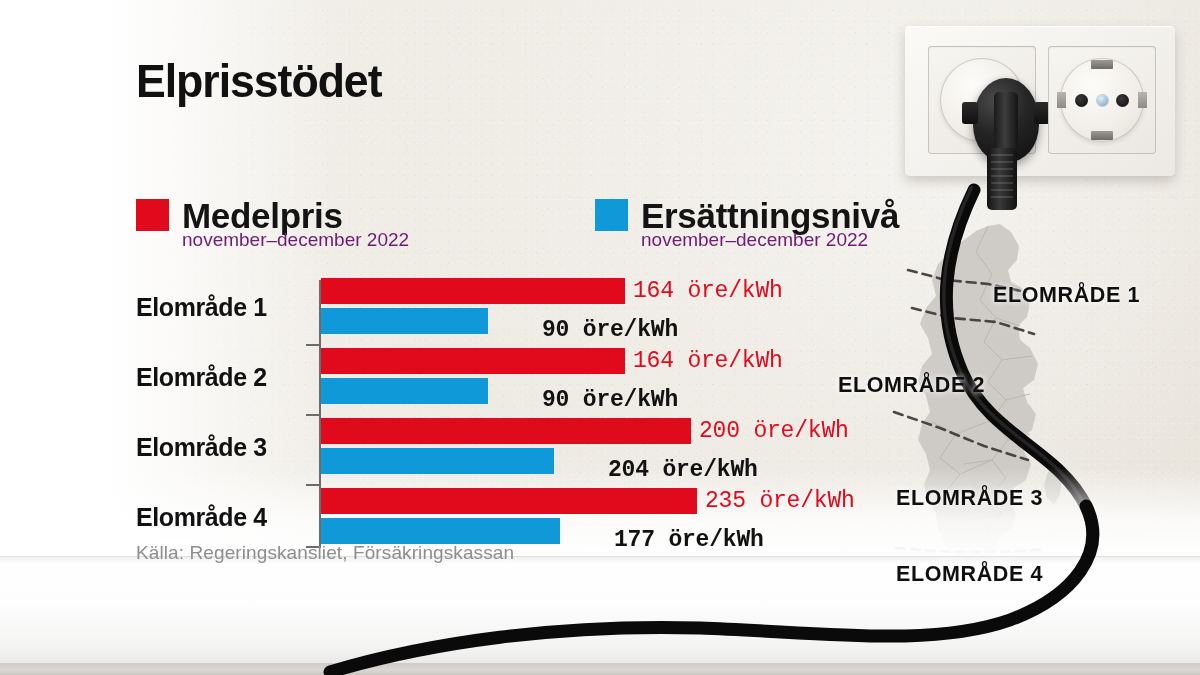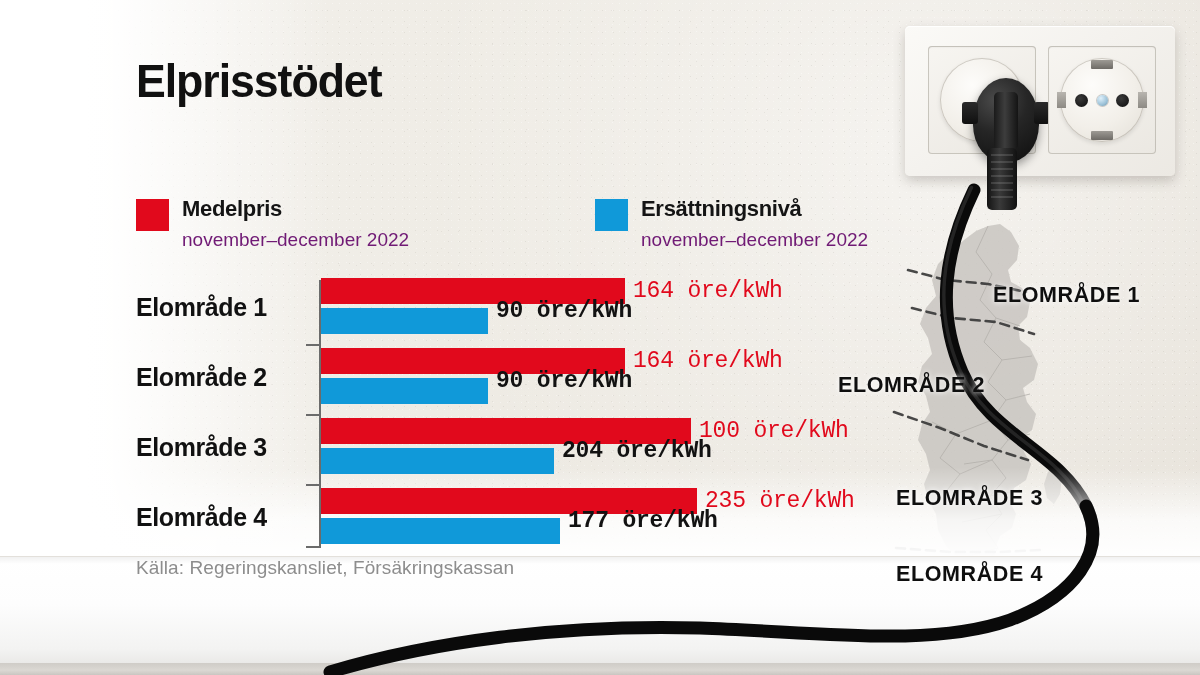--- a/index.html
+++ b/index.html
@@ -173,21 +173,21 @@
   
   .legend { position: absolute; left: 136px; top: 196px; width: 820px; }
   .legend-item { position: absolute; top: 0; }
   .legend-item.first  { left: 0; }
   .legend-item.second { left: 459px; }
   .swatch {
     position: absolute; left: 0; top: 3px; width: 33px; height: 32px;
   }
   .legend-name {
     position: absolute; left: 46px; top: 0;
-    font-size: 22px; font-weight: bold; color: #141414; letter-spacing: -0.3px;
+    font-size: 35px; font-weight: bold; color: #141414; letter-spacing: -0.3px;
     white-space: nowrap;
   }
   .legend-sub {
     position: absolute; left: 46px; top: 33px;
     font-size: 19px; color: #701a75; white-space: nowrap;
   }
 
   
   .chart { position: absolute; left: 136px; top: 278px; width: 760px; height: 272px; }
   .axis {
@@ -205,25 +205,25 @@
     white-space: nowrap;
     transform: scaleX(.96); transform-origin: left center;
   }
   .bar { position: absolute; left: 185px; height: 26px; }
   .bar.red  { top: 0;  background: #e1091c; }
   .bar.blue { top: 30px; background: #1099d9; }
   .val {
     position: absolute; font-size: 23px; white-space: nowrap; letter-spacing: -0.2px; font-family: Liberation Mono, monospace;
   }
   .val.red  { top: 0px;  color: #e1091c; font-weight: normal; }
-  .val.blue { top: 20px; color: #121212; font-weight: bold; }
+  .val.blue { top: 39px; color: #121212; font-weight: bold; margin-left: 46px; }
 
   
   .source {
-    position: absolute; left: 136px; top: 557px;
+    position: absolute; left: 136px; top: 542px;
     font-size: 19px; color: #8d8d8d; letter-spacing: .1px;
   }
 
   
   .map-label {
     position: absolute;
     font-size: 21.5px; font-weight: bold; color: #0f0f0f;
     letter-spacing: .6px; white-space: nowrap;
     text-shadow: 0 0 5px rgba(255,255,255,.75), 0 0 9px rgba(255,255,255,.6);
   }
@@ -355,21 +355,21 @@
         <div class="group" style="top: 70px;">
           <div class="cat-label">Elområde 2</div>
           <div class="bar red" style="width: 304px; background: rgb(225, 9, 28);"></div>
           <div class="val red" style="left: 497px;">164 öre/kWh</div>
           <div class="bar blue" style="width: 167px; background: rgb(16, 153, 217);"></div>
           <div class="val blue" style="left: 360px;">90 öre/kWh</div>
         </div>
         <div class="group" style="top: 140px;">
           <div class="cat-label">Elområde 3</div>
           <div class="bar red" style="width: 370px; background: rgb(225, 9, 28);"></div>
-          <div class="val red" style="left: 563px;">100 öre/kWh</div>
+          <div class="val red" style="left: 563px;">200 öre/kWh</div>
           <div class="bar blue" style="width: 233px; background: rgb(16, 153, 217);"></div>
           <div class="val blue" style="left: 426px;">204 öre/kWh</div>
         </div>
         <div class="group" style="top: 210px;">
           <div class="cat-label">Elområde 4</div>
           <div class="bar red" style="width: 376px; background: rgb(225, 9, 28);"></div>
           <div class="val red" style="left: 569px;">235 öre/kWh</div>
           <div class="bar blue" style="width: 239px; background: rgb(16, 153, 217);"></div>
           <div class="val blue" style="left: 432px;">177 öre/kWh</div>
         </div>

